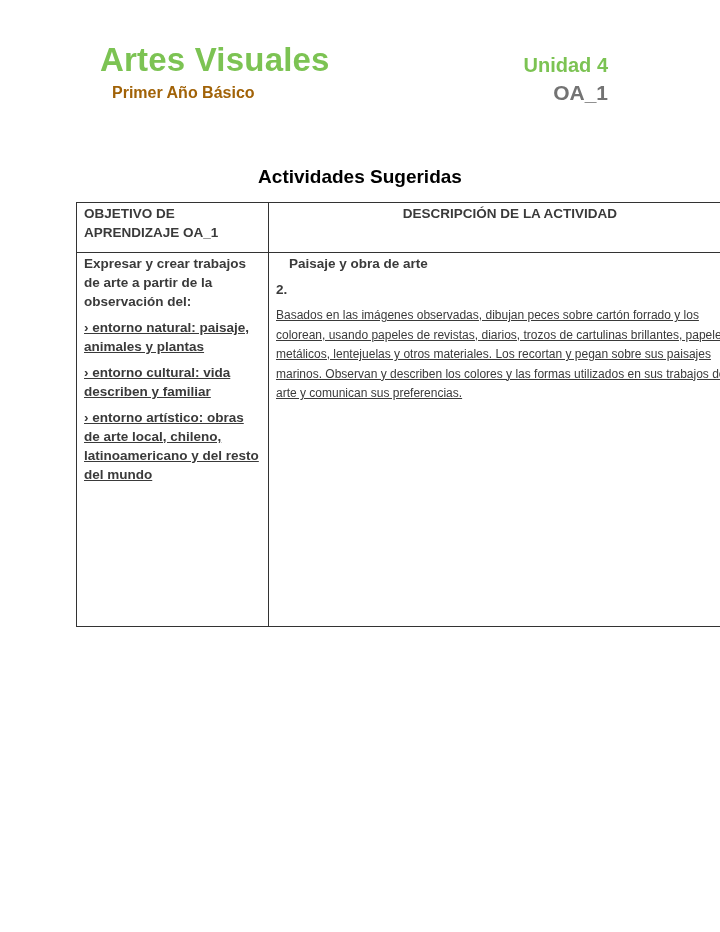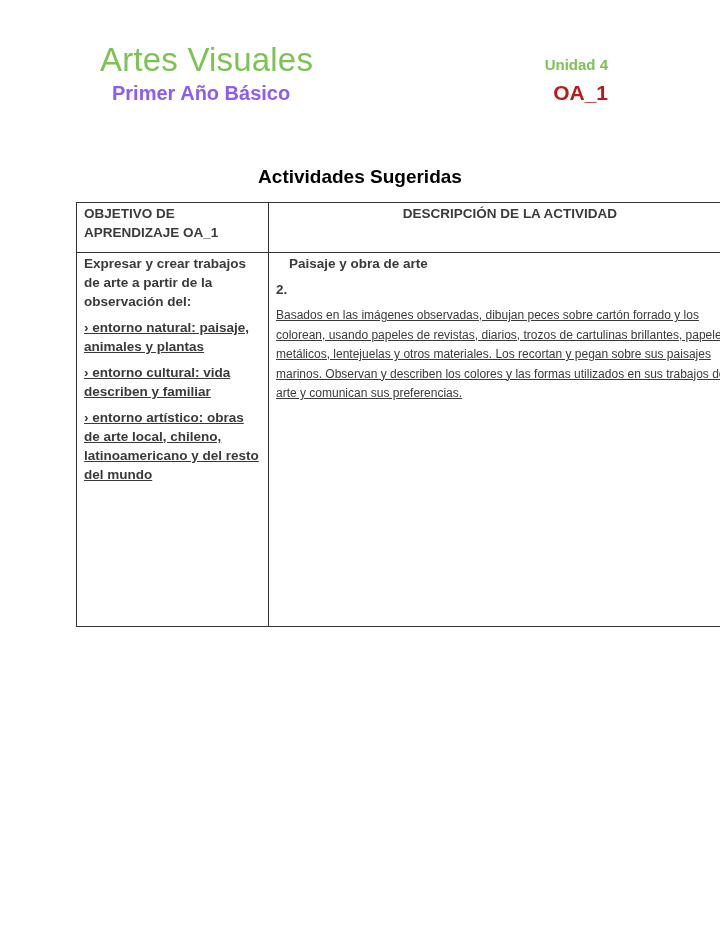--- a/index.html
+++ b/index.html
@@ -1,34 +1,34 @@
 <!DOCTYPE html>
 <html><head>
   <meta charset="utf-8">
   <style>
     html, body { margin: 0; padding: 0; }
     body {
       width: 720px; height: 932px; background: #ffffff; position: relative;
       font-family: "Liberation Sans", sans-serif; color: #3a3a3a; overflow: hidden;
     }
     .title {
-      position: absolute; left: 100px; top: 40px; font-size: 33px; font-weight: normal;
+      position: absolute; left: 100px; top: 40px; font-size: 33px; font-weight: bold;
       color: #7cc353; letter-spacing: 0.2px; line-height: 40px;
     }
     .subtitle {
-      position: absolute; left: 112px; top: 80px; font-size: 20px; font-weight: bold;
-      color: #8b5cf6; line-height: 26px;
+      position: absolute; left: 112px; top: 80px; font-size: 16px; font-weight: bold;
+      color: #a16207; line-height: 26px;
     }
     .unit {
-      position: absolute; right: 112px; top: 52px; font-size: 15px; font-weight: bold;
+      position: absolute; right: 112px; top: 52px; font-size: 20px; font-weight: bold;
       color: #7cc353; line-height: 26px; text-align: right;
     }
     .oa {
       position: absolute; right: 112px; top: 80px; font-size: 21px; font-weight: bold;
-      color: #b91c1c; line-height: 26px; text-align: right;
+      color: #737373; line-height: 26px; text-align: right;
     }
     .section-title {
       position: absolute; left: 0; width: 720px; top: 165px; text-align: center;
       font-size: 19px; font-weight: bold; color: #000000; line-height: 24px;
     }
     table.activities {
       position: absolute; left: 76px; top: 202px; width: 676px; height: 425px;
       border-collapse: collapse; table-layout: fixed;
     }
     table.activities td, table.activities th {

